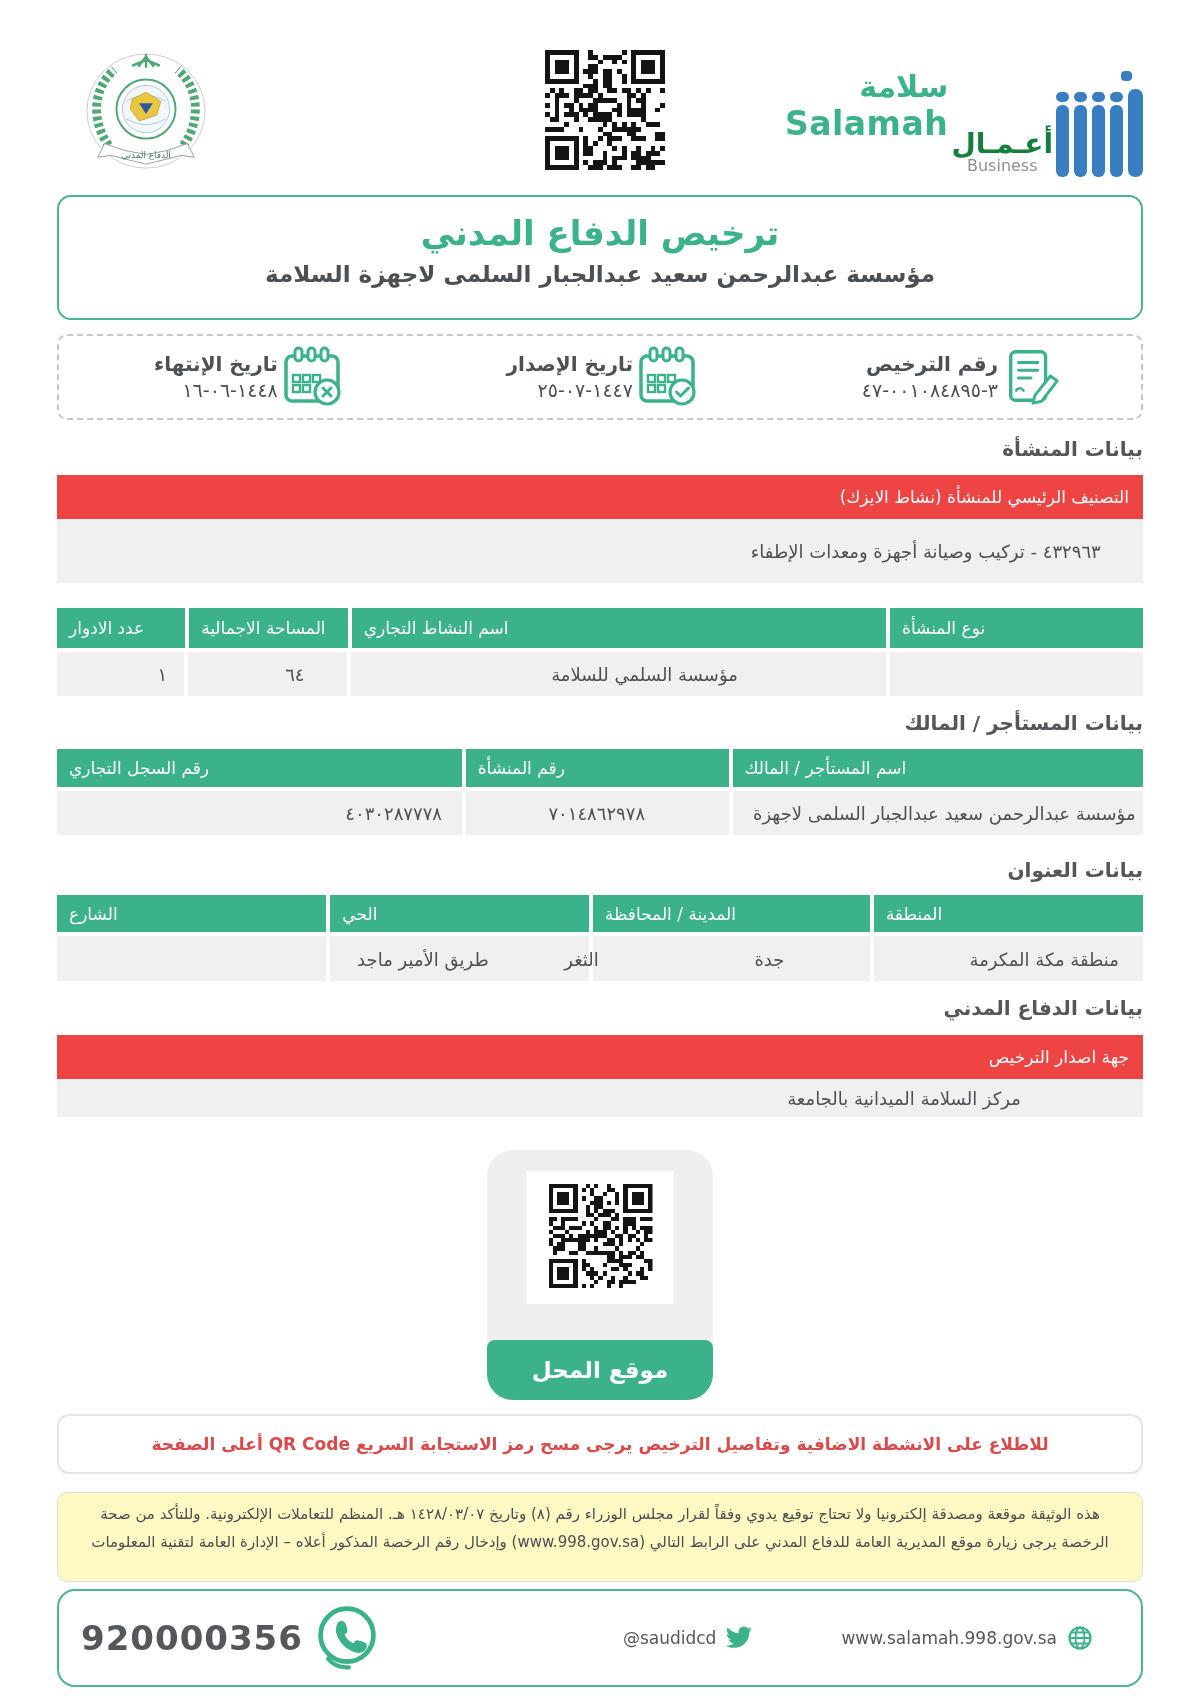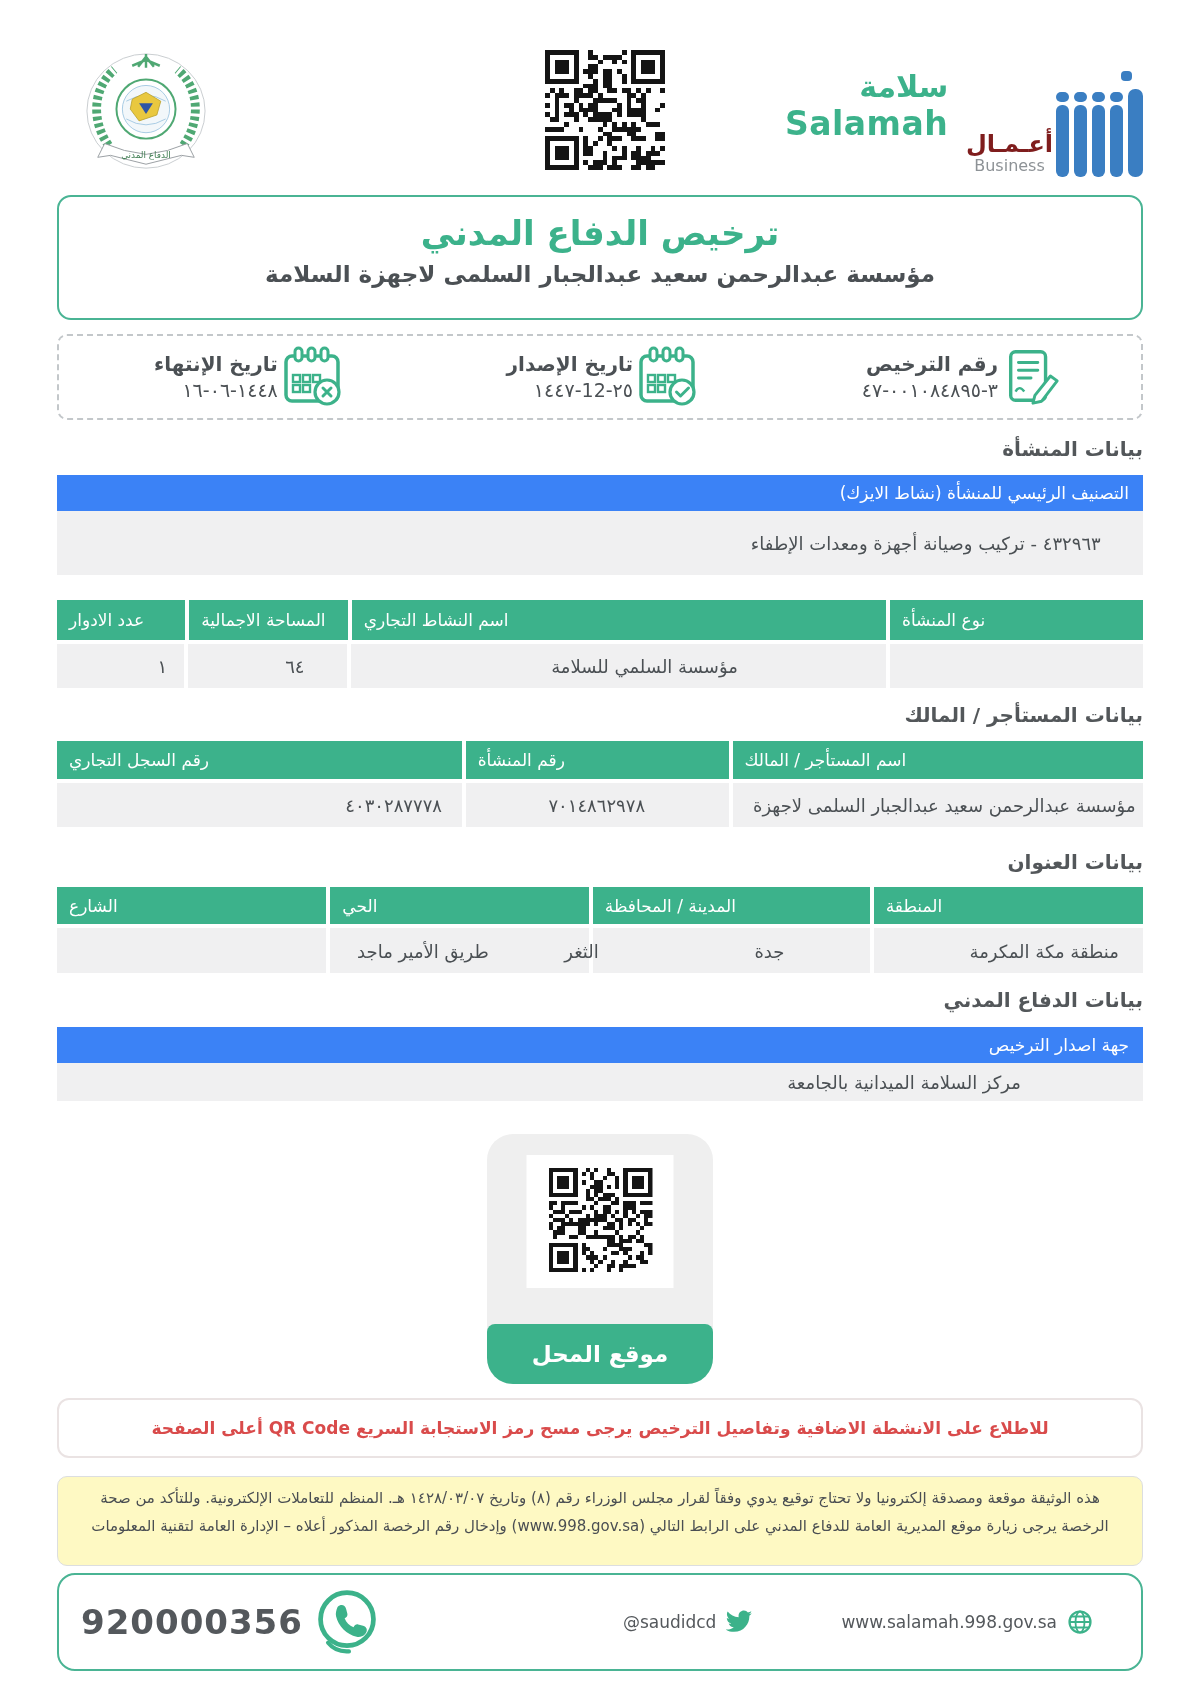--- a/index.html
+++ b/index.html
@@ -14,41 +14,41 @@
   .salamah .ar { font-size:30px; font-weight:bold; color:#3cb28b; line-height:34px; text-align:right; direction:rtl; }
   .salamah .en { font-size:33px; font-weight:600; color:#3cb28b; line-height:40px; letter-spacing:.5px; }
   .absher { position:absolute; right:0; top:0; width:170px; height:135px; }
   .absher-bars { position:absolute; right:0; bottom:3px; display:flex; align-items:flex-end; gap:5px; direction:ltr; }
   .absher-col { display:flex; flex-direction:column; align-items:center; gap:3px; }
   .absher-dot { width:13px; height:10px; border-radius:5px; background:#3a7ec2; }
   .absher-bar { width:13px; height:72px; border-radius:6px; background:#3a7ec2; }
   .absher-tall { position:relative; width:15px; height:88px; border-radius:7px; background:#3a7ec2; }
   .absher-hamza { position:absolute; top:-18px; left:-7px; width:11px; height:10px; border-radius:4px; background:#3a7ec2; }
   .absher-text { position:absolute; right:90px; bottom:5px; text-align:center; }
-  .absher-text .ar { font-size:24px; font-weight:bold; color:#7f1d1d; line-height:26px; }
+  .absher-text .ar { font-size:28px; font-weight:bold; color:#15803d; line-height:26px; }
   .absher-text .en { font-size:16px; color:#8d9296; line-height:18px; }
 
   .content { margin:0 57px; }
 
   
   .title-box { margin-top:15px; height:125px; border:2px solid #4ab494; border-radius:14px; text-align:center; padding-top:14px; }
   .title-box h1 { font-size:34px; font-weight:bold; color:#3cb28b; line-height:44px; }
   .title-box h2 { font-size:23px; font-weight:bold; color:#4b5054; line-height:34px; margin-top:2px; }
 
   
   .strip { margin-top:14px; height:86px; border:2px dashed #c3c7ca; border-radius:10px;
            display:flex; align-items:center; justify-content:space-between; padding:0 78px 0 95px; }
   .strip-item { display:flex; align-items:center; gap:3px; }
   .strip-txt { text-align:right; }
   .strip-label { font-size:20px; font-weight:600; color:#4b5054; line-height:26px; }
   .strip-value { font-size:19px; color:#4b5054; line-height:26px; direction:ltr; unicode-bidi:isolate; }
 
   
   .sec-title { margin-top:16px; font-size:20px; font-weight:600; color:#53575a; line-height:26px; }
-  .green-bar { margin-top:13px; height:36px; background:#3b82f6; color:#fff; font-size:17px;
+  .green-bar { margin-top:13px; height:44px; background:#ef4444; color:#fff; font-size:17px;
                display:flex; align-items:center; padding:0 14px; }
   .gray-row { position:relative; background:#f0f0f1; }
   .gray-row .val { position:absolute; top:50%; transform:translate(-50%,-50%); font-size:18px; color:#4b5054; white-space:nowrap; }
   .row-class { height:64px; }
   .row-issuer { height:38px; }
 
   .thead { display:flex; gap:4px; background:#fff; }
   .thead > div { background:#3cb28b; color:#fff; font-size:17px; display:flex; align-items:center;
                  justify-content:flex-end; padding:0 12px; }
   .t1h { margin-top:25px; height:40px; }
@@ -384,21 +384,21 @@
           <rect x="12" y="30" width="7" height="7" fill="none" stroke="#3cb28a" stroke-width="2.4"></rect>
           <rect x="22" y="30" width="7" height="7" fill="none" stroke="#3cb28a" stroke-width="2.4"></rect>
           <rect x="32" y="30" width="7" height="7" fill="none" stroke="#3cb28a" stroke-width="2.4"></rect>
           <rect x="12" y="40" width="7" height="7" fill="none" stroke="#3cb28a" stroke-width="2.4"></rect>
           <rect x="22" y="40" width="7" height="7" fill="none" stroke="#3cb28a" stroke-width="2.4"></rect>
           <circle cx="46" cy="47" r="12" fill="#fff" stroke="#3cb28a" stroke-width="3.2"></circle>
           <path d="M40.5 47 l4 4 l8 -8" fill="none" stroke="#3cb28a" stroke-width="3" stroke-linecap="round" stroke-linejoin="round"></path>
         </svg>
         <div class="strip-txt">
           <div class="strip-label">تاريخ الإصدار</div>
-          <div class="strip-value">١٤٤٧-12-٢٥</div>
+          <div class="strip-value">١٤٤٧-٠٧-٢٥</div>
         </div>
       </div>
 
       <div class="strip-item">
         <svg width="64" height="64" viewBox="0 0 64 64">
           <rect x="5" y="11" width="52" height="45" rx="6" fill="#fff" stroke="#3cb28a" stroke-width="3.5"></rect>
           <rect x="14" y="3" width="7" height="13" rx="3.5" fill="#fff" stroke="#3cb28a" stroke-width="3"></rect>
           <rect x="27" y="3" width="7" height="13" rx="3.5" fill="#fff" stroke="#3cb28a" stroke-width="3"></rect>
           <rect x="40" y="3" width="7" height="13" rx="3.5" fill="#fff" stroke="#3cb28a" stroke-width="3"></rect>
           <rect x="12" y="30" width="7" height="7" fill="none" stroke="#3cb28a" stroke-width="2.4"></rect>

